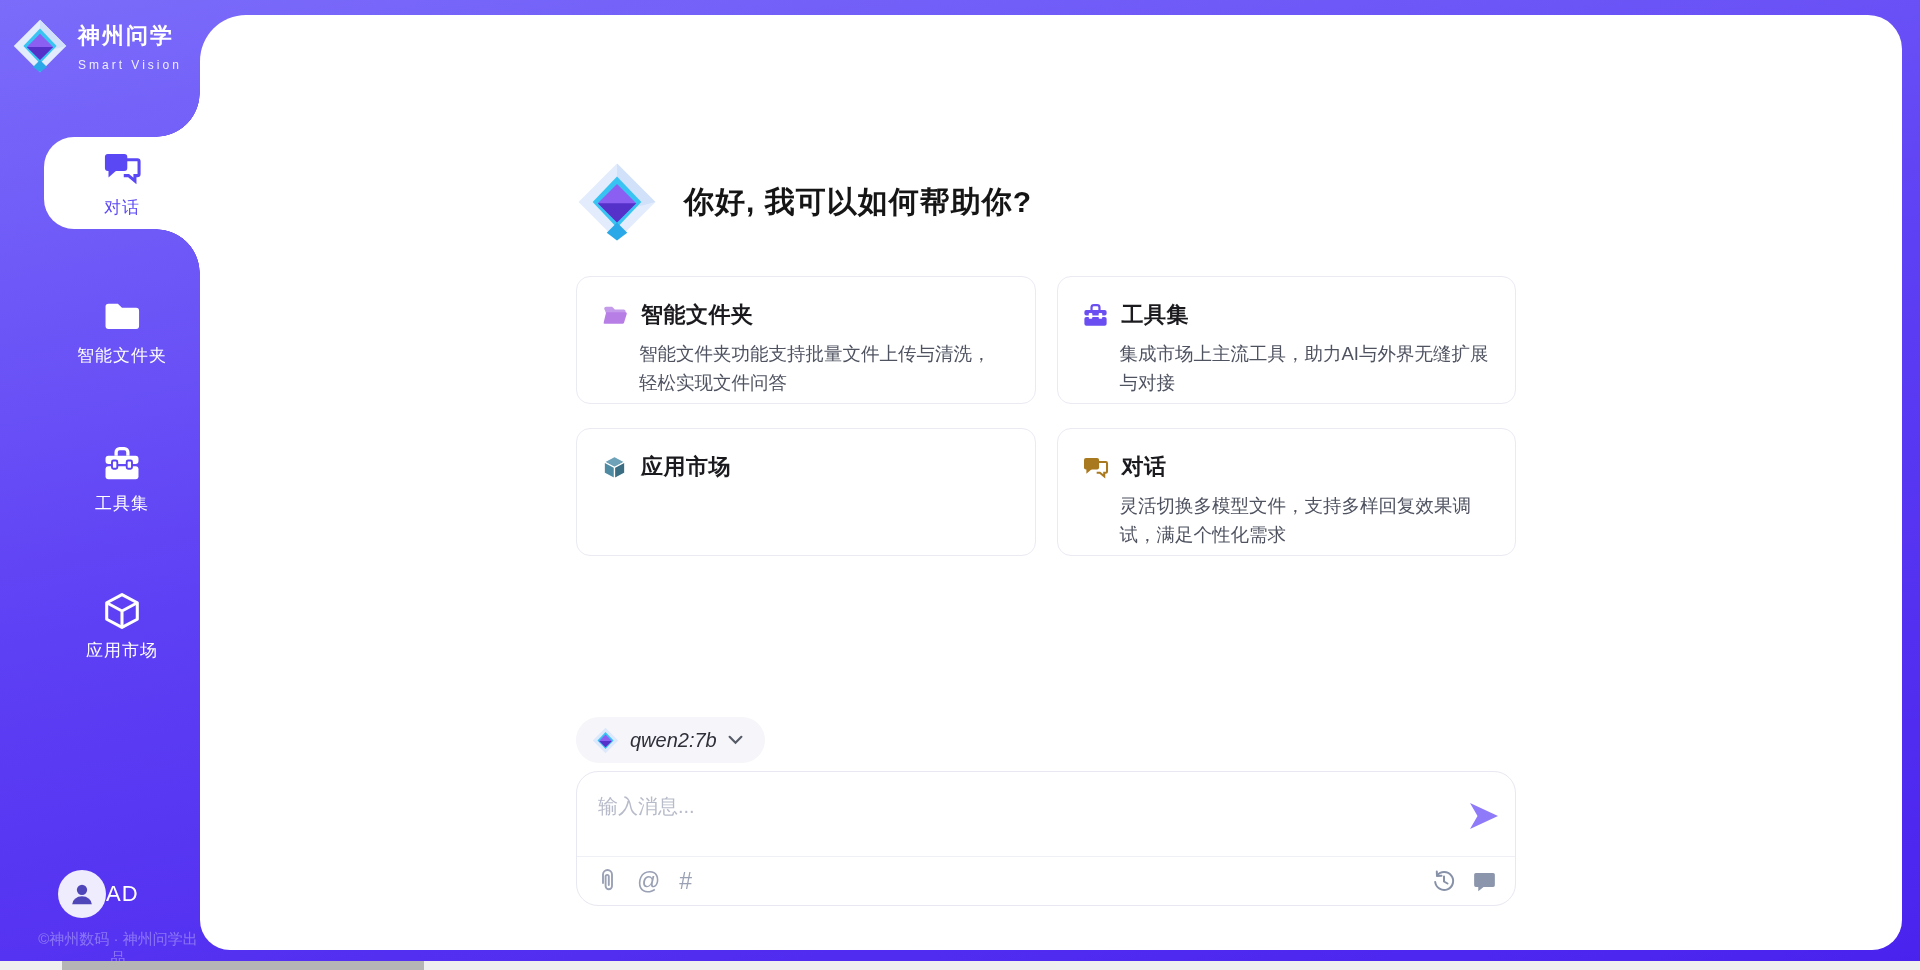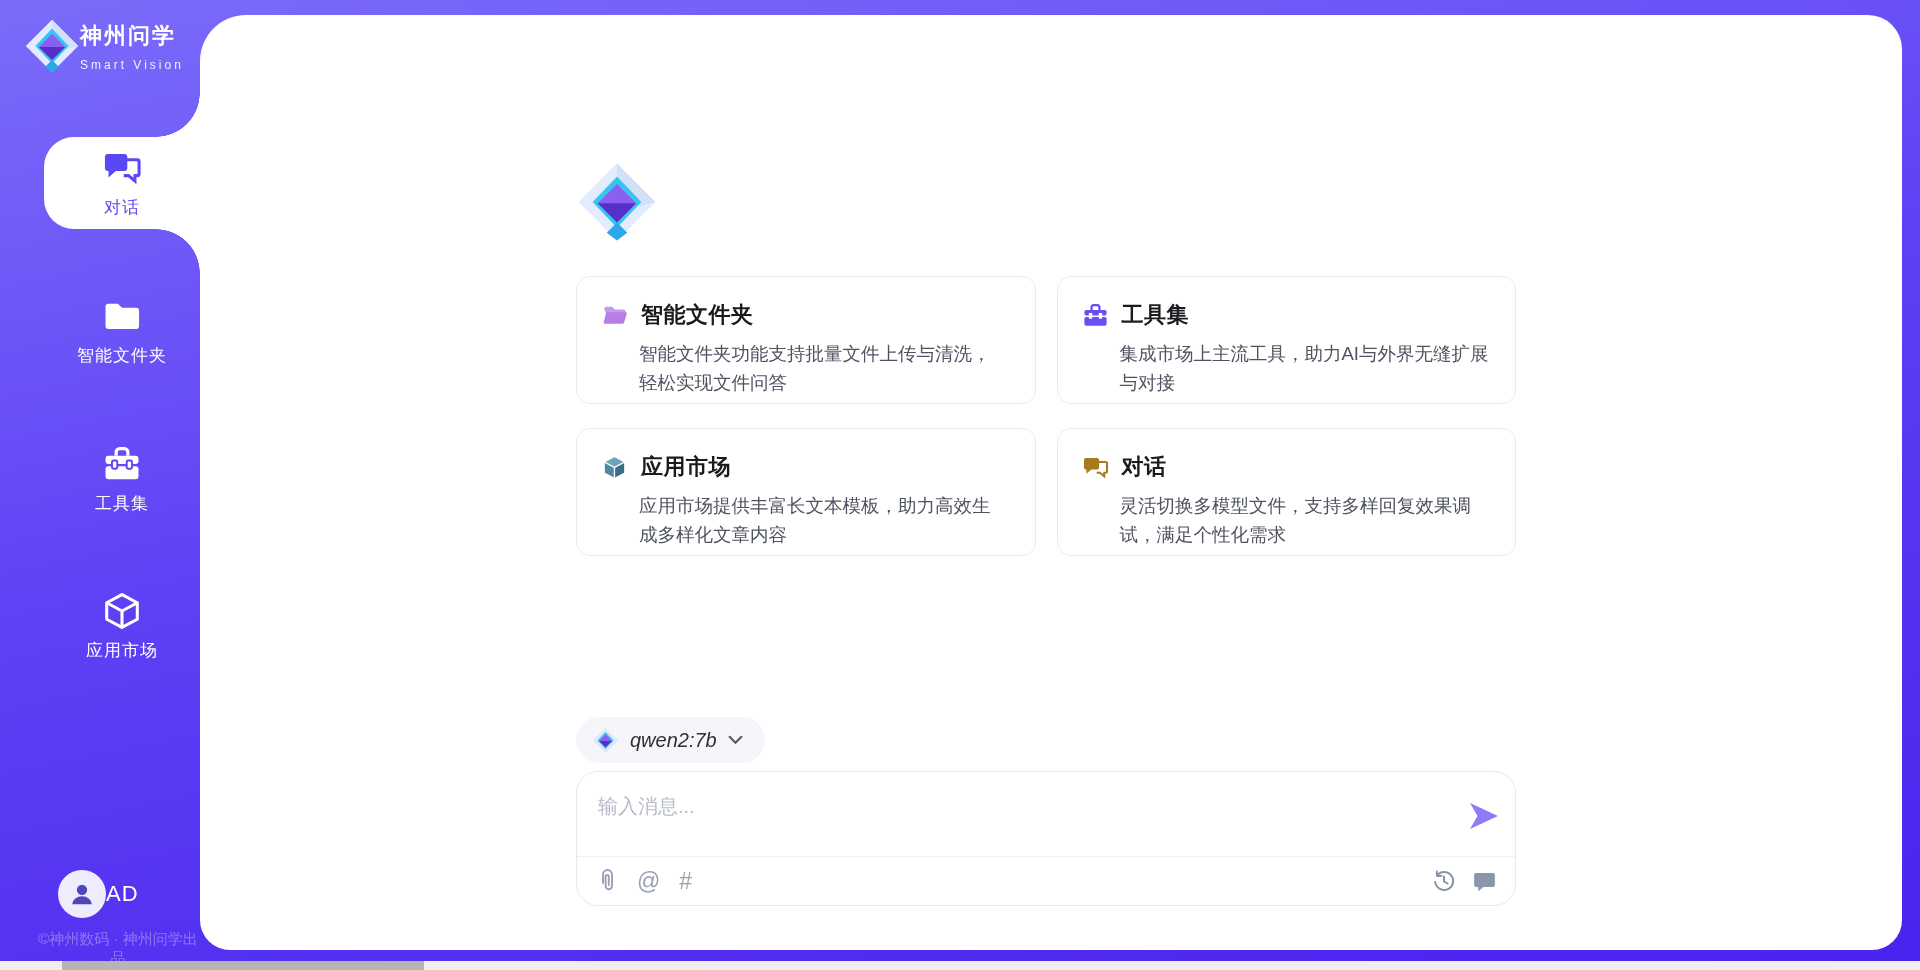--- a/index.html
+++ b/index.html
@@ -5,21 +5,21 @@
   * { margin:0; padding:0; box-sizing:border-box; }
   html,body { width:1920px; height:970px; overflow:hidden; }
   body {
     font-family:"Liberation Sans","DejaVu Sans",sans-serif;
     background:linear-gradient(168deg,#7b6cfa 0%,#5d3ff4 48%,#4a22ee 100%);
     position:relative;
   }
 
   
   .sidebar { position:absolute; left:0; top:0; width:200px; height:970px; }
-  .logo-block { position:absolute; left:24px; top:18px; display:flex; align-items:center; }
+  .logo-block { position:absolute; left:12px; top:18px; display:flex; align-items:center; gap:10px; }
   .logo-block svg { width:56px; height:56px; }
   .logo-text .cn { color:#fff; font-size:22px; font-weight:bold; letter-spacing:2px; }
   .logo-text .en { color:#eef; font-size:12px; letter-spacing:3px; margin-top:7px; }
 
   .nav-item {
     position:absolute; left:44px; width:156px; height:92px;
     display:flex; flex-direction:column; align-items:center; justify-content:center;
     gap:8px; cursor:pointer; color:#fff;
   }
   .nav-item .nav-label { font-size:17px; letter-spacing:1px; }
@@ -173,20 +173,21 @@
 
     <div class="greeting">
       <svg viewBox="0 0 64 64">
         <polygon points="32,2 62,32 32,62 2,32" fill="#e3ecfc"></polygon>
         <polygon points="32,2 62,32 32,40" fill="#d2e1fa"></polygon>
         <polygon points="32,12 51,32 32,52 13,32" fill="#38c4f2"></polygon>
         <polygon points="32,18 47,33 32,48 17,33" fill="#8a5ff2"></polygon>
         <polygon points="17,33 47,33 32,48" fill="#5531c9"></polygon>
         <polygon points="32,48 24,56 32,62 40,56" fill="#2aa8e8"></polygon>
       </svg>
+      <div class="greeting-text">你好, 我可以如何帮助你?</div>
     </div>
 
     <div class="cards">
 
       <div class="card">
         <div class="card-head">
           <svg viewBox="0 0 34 34">
             <path d="M4 8.5 a2.5 2.5 0 0 1 2.5 -2.5 h7.5 l3.5 3.5 h11 a2.5 2.5 0 0 1 2.5 2.5 v2.5 H6.5 z" fill="#c49aeb"></path>
             <path d="M6.5 13 h24.5 a1.5 1.5 0 0 1 1.4 2 l-3.4 11 a2 2 0 0 1 -1.9 1.4 H4.8 a1.5 1.5 0 0 1 -1.4 -2 l3.1 -12.4 z" fill="#b77fe6"></path>
           </svg>
@@ -211,21 +212,20 @@
 
       <div class="card">
         <div class="card-head">
           <svg viewBox="0 0 34 34" stroke="#ffffff" stroke-width="1.6" stroke-linejoin="round">
             <polygon points="17,3 30,10 17,17 4,10" fill="#6ea2b8"></polygon>
             <polygon points="4,10 17,17 17,31 4,24" fill="#4e8ba3"></polygon>
             <polygon points="30,10 17,17 17,31 30,24" fill="#3c6e83"></polygon>
           </svg>
           <div class="card-title">应用市场</div>
         </div>
-        <div class="card-desc">应用市场提供丰富长文本模板，助力高效生成多样化文章内容</div>
       </div>
 
       <div class="card">
         <div class="card-head">
           <svg viewBox="0 0 34 34">
             <path d="M21 10 h9 a1.5 1.5 0 0 1 1.5 1.5 V22 a1.5 1.5 0 0 1 -1.5 1.5 h-2 v4.5 l-5.5 -4.5 h-4" fill="none" stroke="#a9791f" stroke-width="2.6"></path>
             <rect x="2.5" y="5" width="19" height="14.5" rx="2.5" fill="#a9791f"></rect>
             <path d="M5.5 19 v6 l7 -6 z" fill="#a9791f"></path>
           </svg>
           <div class="card-title">对话</div>

